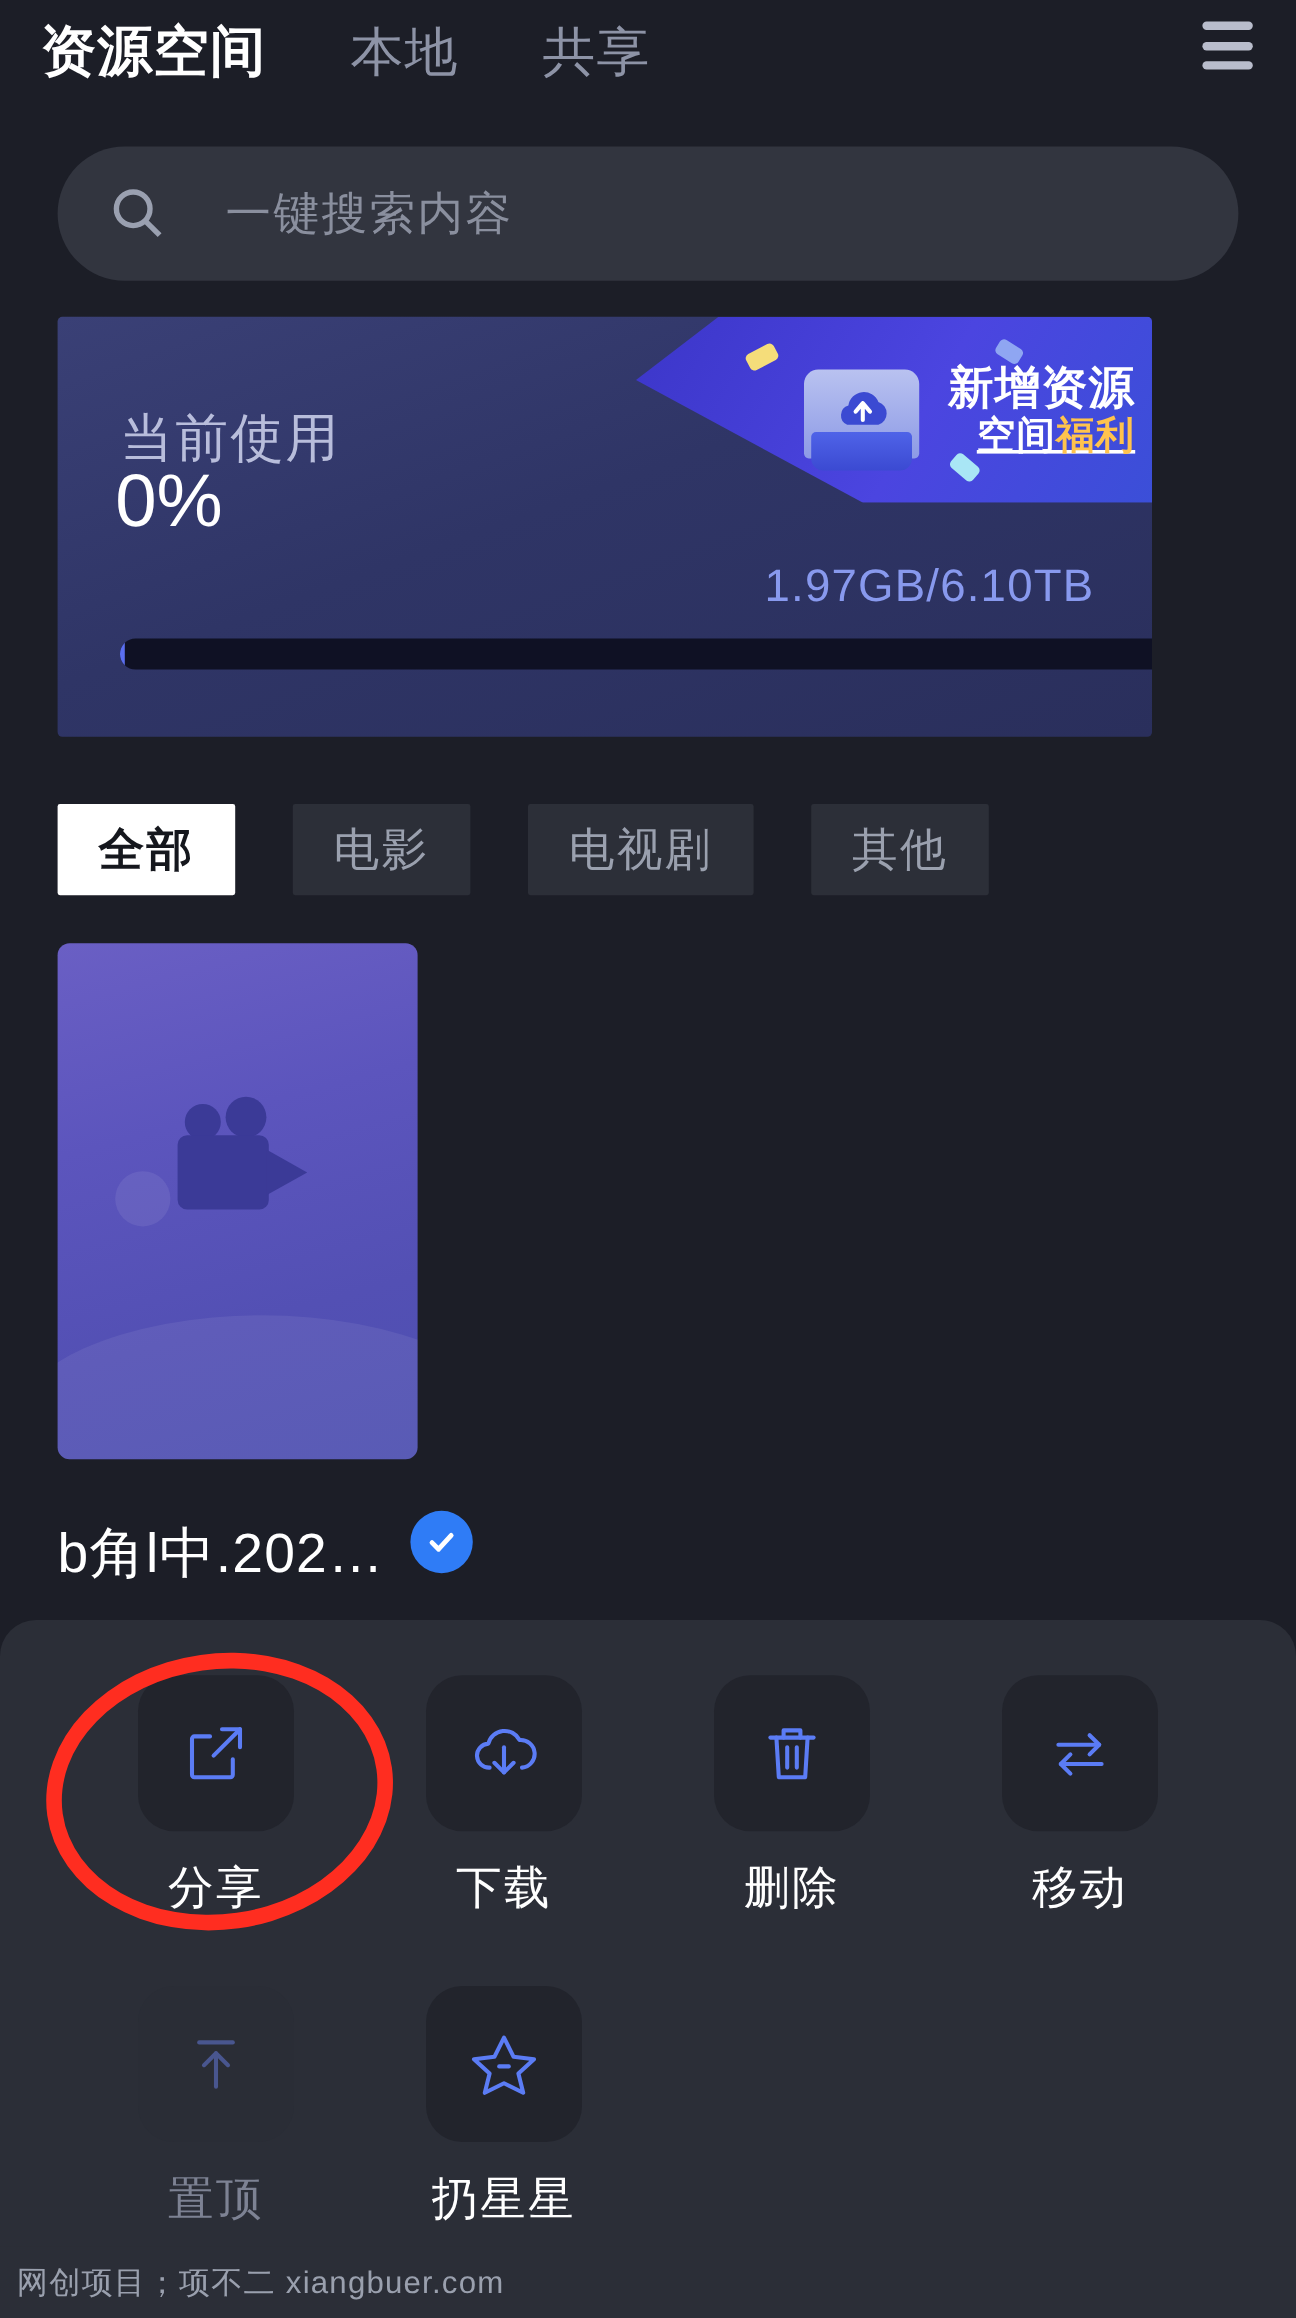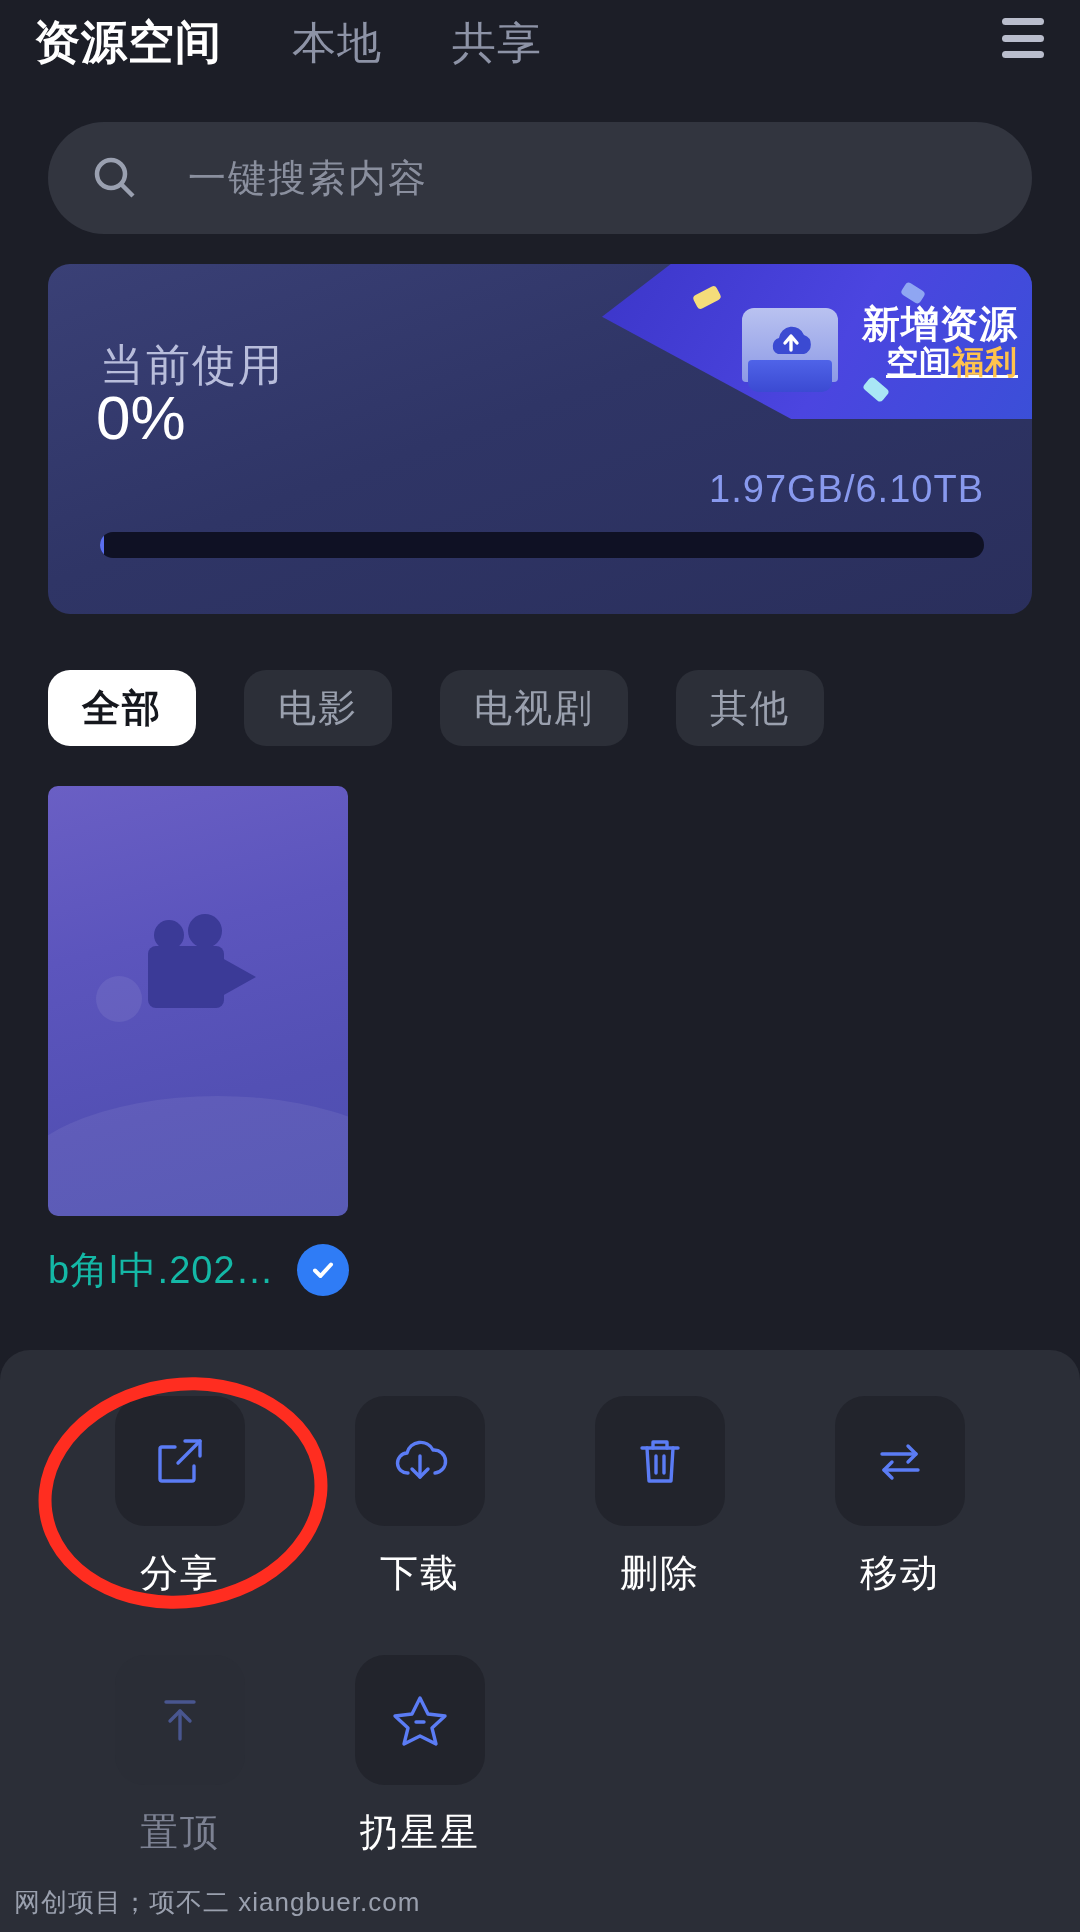--- a/index.html
+++ b/index.html
@@ -33,22 +33,22 @@
     position:absolute; top:122px; left:48px; width:984px; height:112px;
     background:#32353f; border-radius:56px; display:flex; align-items:center;
     padding:0 44px; gap:30px;
   }
   .search-icon { width:46px; height:46px; flex:none; }
   .search-icon circle, .search-icon line { stroke:#9aa0b0; fill:none; stroke-width:4.5; }
   .search-placeholder { color:#8a8f9e; font-size:38px; letter-spacing:2px;margin-left:20px; }
 
   
   .storage-card {
-    position:absolute; top:264px; left:48px; width:984px; height:350px;
-    border-radius:22px; overflow:hidden;
+    position:absolute; top:264px; left:48px; width:912px; height:350px;
+    border-radius:4px; overflow:hidden;
     background:linear-gradient(160deg,#3a4076 0%,#2f3566 45%,#2a2f5c 100%);
   }
   .promo {
     position:absolute; top:0; right:0; width:430px; height:155px;
     background:linear-gradient(120deg,#3c36c9 0%,#4b45e0 55%,#3b4fd8 100%);
     clip-path: polygon(16% 0, 100% 0, 100% 100%, 44% 100%, 0 34%);
     display:flex; align-items:center; justify-content:flex-end;
     padding-right:14px;
   }
   .promo-icon { position:absolute; left:140px; top:30px; width:96px; height:96px; }
@@ -77,21 +77,21 @@
   .usage-total { position:absolute; right:48px; top:204px; color:#8899ee; font-size:38px; letter-spacing:1px; }
   .progress-track {
     position:absolute; left:52px; top:268px; width:884px; height:26px;
     background:#0f1124; border-radius:14px; overflow:hidden;
   }
   .progress-fill { height:100%; background:#5b6ff0; border-radius:14px; width:0.4%; }
 
   
   .chips { position:absolute; top:670px; left:48px; display:flex; gap:48px; }
   .chip {
-    height:76px; padding:0 34px; border-radius:22px; background:#2c2f38;
+    height:76px; padding:0 34px; border-radius:2px; background:#2c2f38;
     color:#9aa0ae; font-size:38px; display:flex; align-items:center; letter-spacing:2px;
   }
   .chip.active { background:#ffffff; color:#15171d; font-weight:bold; }
 
   
   .file-grid { position:absolute; top:786px; left:48px; width:984px; }
   .file-thumb {
     width:300px; height:430px; border-radius:10px; position:relative; overflow:hidden;
     background:linear-gradient(165deg,#6a5fc4 0%,#5c55bd 35%,#5350b4 70%,#4d4fb0 100%);
   }
@@ -100,21 +100,21 @@
   .cam-lens { position:absolute; left:74px; top:12px; width:0; height:0;
     border-top:19px solid transparent; border-bottom:19px solid transparent; border-left:34px solid #3b3a97; }
   .cam-dot1 { position:absolute; left:6px; top:-26px; width:30px; height:30px; border-radius:50%; background:#3b3a97; }
   .cam-dot2 { position:absolute; left:40px; top:-32px; width:34px; height:34px; border-radius:50%; background:#3b3a97; }
   .thumb-hill {
     position:absolute; left:-40px; bottom:-70px; width:420px; height:190px;
     border-radius:50% 50% 0 0; background:rgba(255,255,255,0.07);
   }
   .thumb-moon { position:absolute; left:48px; top:190px; width:46px; height:46px; border-radius:50%; background:rgba(255,255,255,0.08); }
   .file-row { display:flex; align-items:center; gap:22px; margin-top:28px; }
-  .file-name { color:#14b8a6; font-size:38px; letter-spacing:1px; }
+  .file-name { color:#ffffff; font-size:46px; letter-spacing:1px;margin-top:20px; }
   .file-check {
     width:52px; height:52px; border-radius:50%; background:#2f7cf6;
     display:flex; align-items:center; justify-content:center; flex:none;
   }
   .file-check svg { width:30px; height:30px; }
 
   
   .action-sheet {
     position:absolute; left:0; bottom:0; width:1080px; height:582px;
     background:#2b2e37; border-radius:30px 30px 0 0; padding:46px 60px 0 60px;

